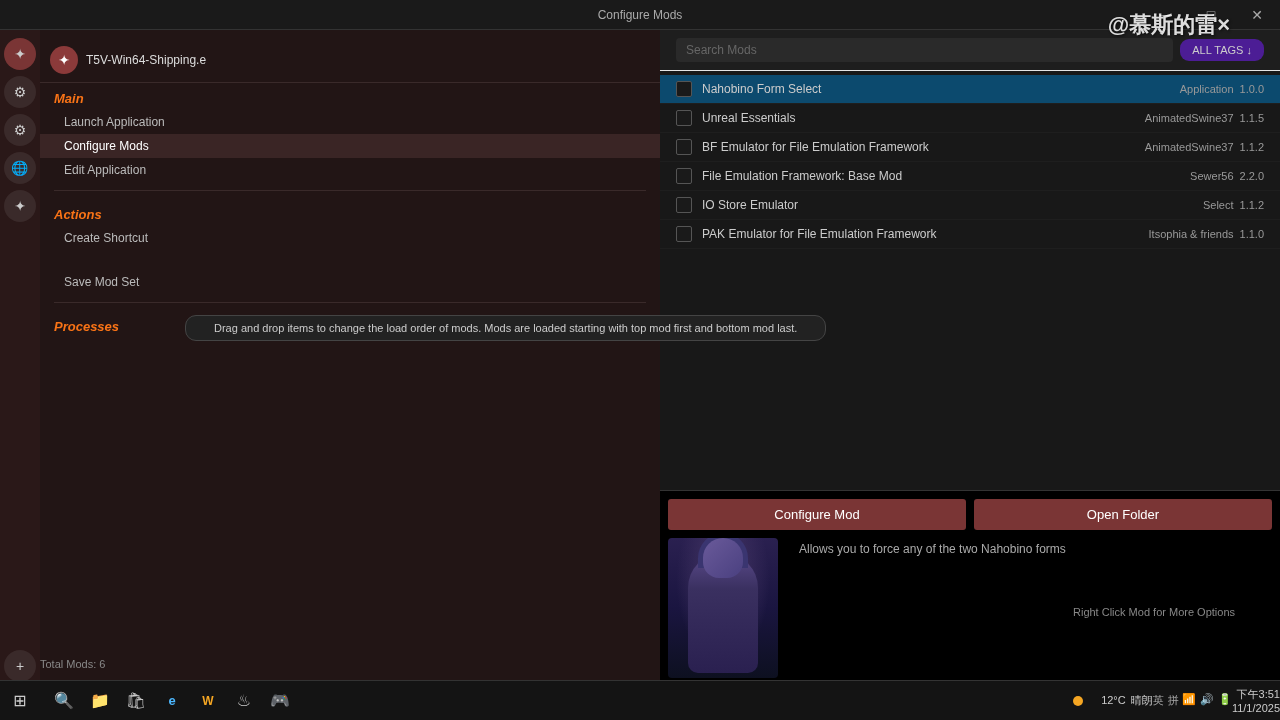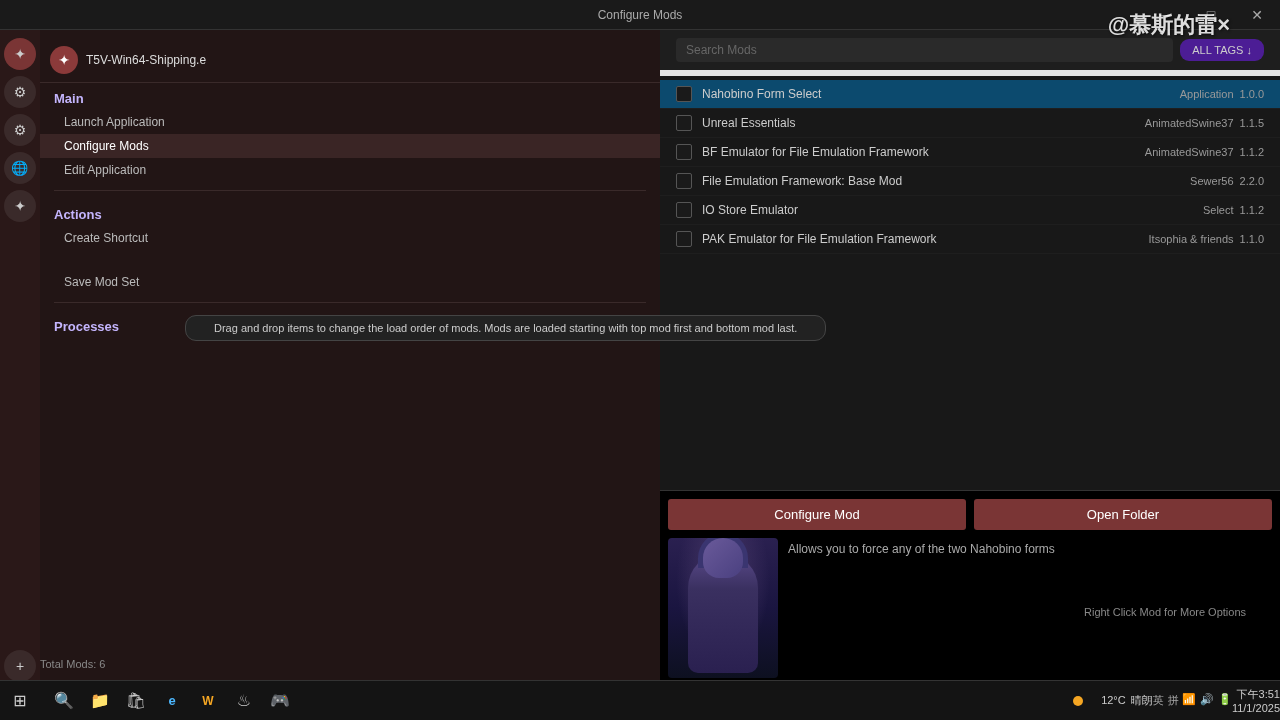--- a/index.html
+++ b/index.html
@@ -118,24 +118,25 @@
       gap: 6px;
       flex-shrink: 0;
     }
     .sidebar-right {
       flex: 1;
       background: #221515;
       padding: 8px 0;
     }
 
     .nav-section-title {
-      color: #c4b5fd;
+      color: #f97316;
       font-size: 13px;
       font-weight: 600;
       padding: 8px 14px 4px;
+      font-style: italic;
     }
     .nav-item {
       padding: 5px 14px 5px 24px;
       color: #bbb;
       font-size: 12px;
       cursor: pointer;
       white-space: nowrap;
     }
 
     .sidebar-divider {
@@ -164,21 +165,21 @@
       display: flex;
       flex-direction: column;
       background: #181818;
     }
 
     .search-bar-row {
       display: flex;
       align-items: center;
       padding: 8px 16px;
       background: #1e1e1e;
-      border-bottom: 6px solid #e5e5e5;
+      border-bottom: 1px solid #e5e5e5;
       gap: 7px;
     }
     .search-input {
       flex: 1;
       background: #2a2a2a;
       border: none;
       border-radius: 4px;
       color: #ccc;
       padding: 5px 10px;
       font-size: 12px;
@@ -325,21 +326,21 @@
       height: 35px;
       background: #3a3570;
       border-radius: 25px 25px 0 0;
       position: absolute;
       top: -20px;
       left: 10px;
     }
 
     .mod-description {
       flex: 1;
-      padding: 4px 10px;
+      padding: 4px 21px;
       color: #aaa;
       font-size: 12px;
     }
     .right-click-hint {
       text-align: right;
       color: #888;
       font-size: 11px;
       padding: 4px 16px;
     }
 

